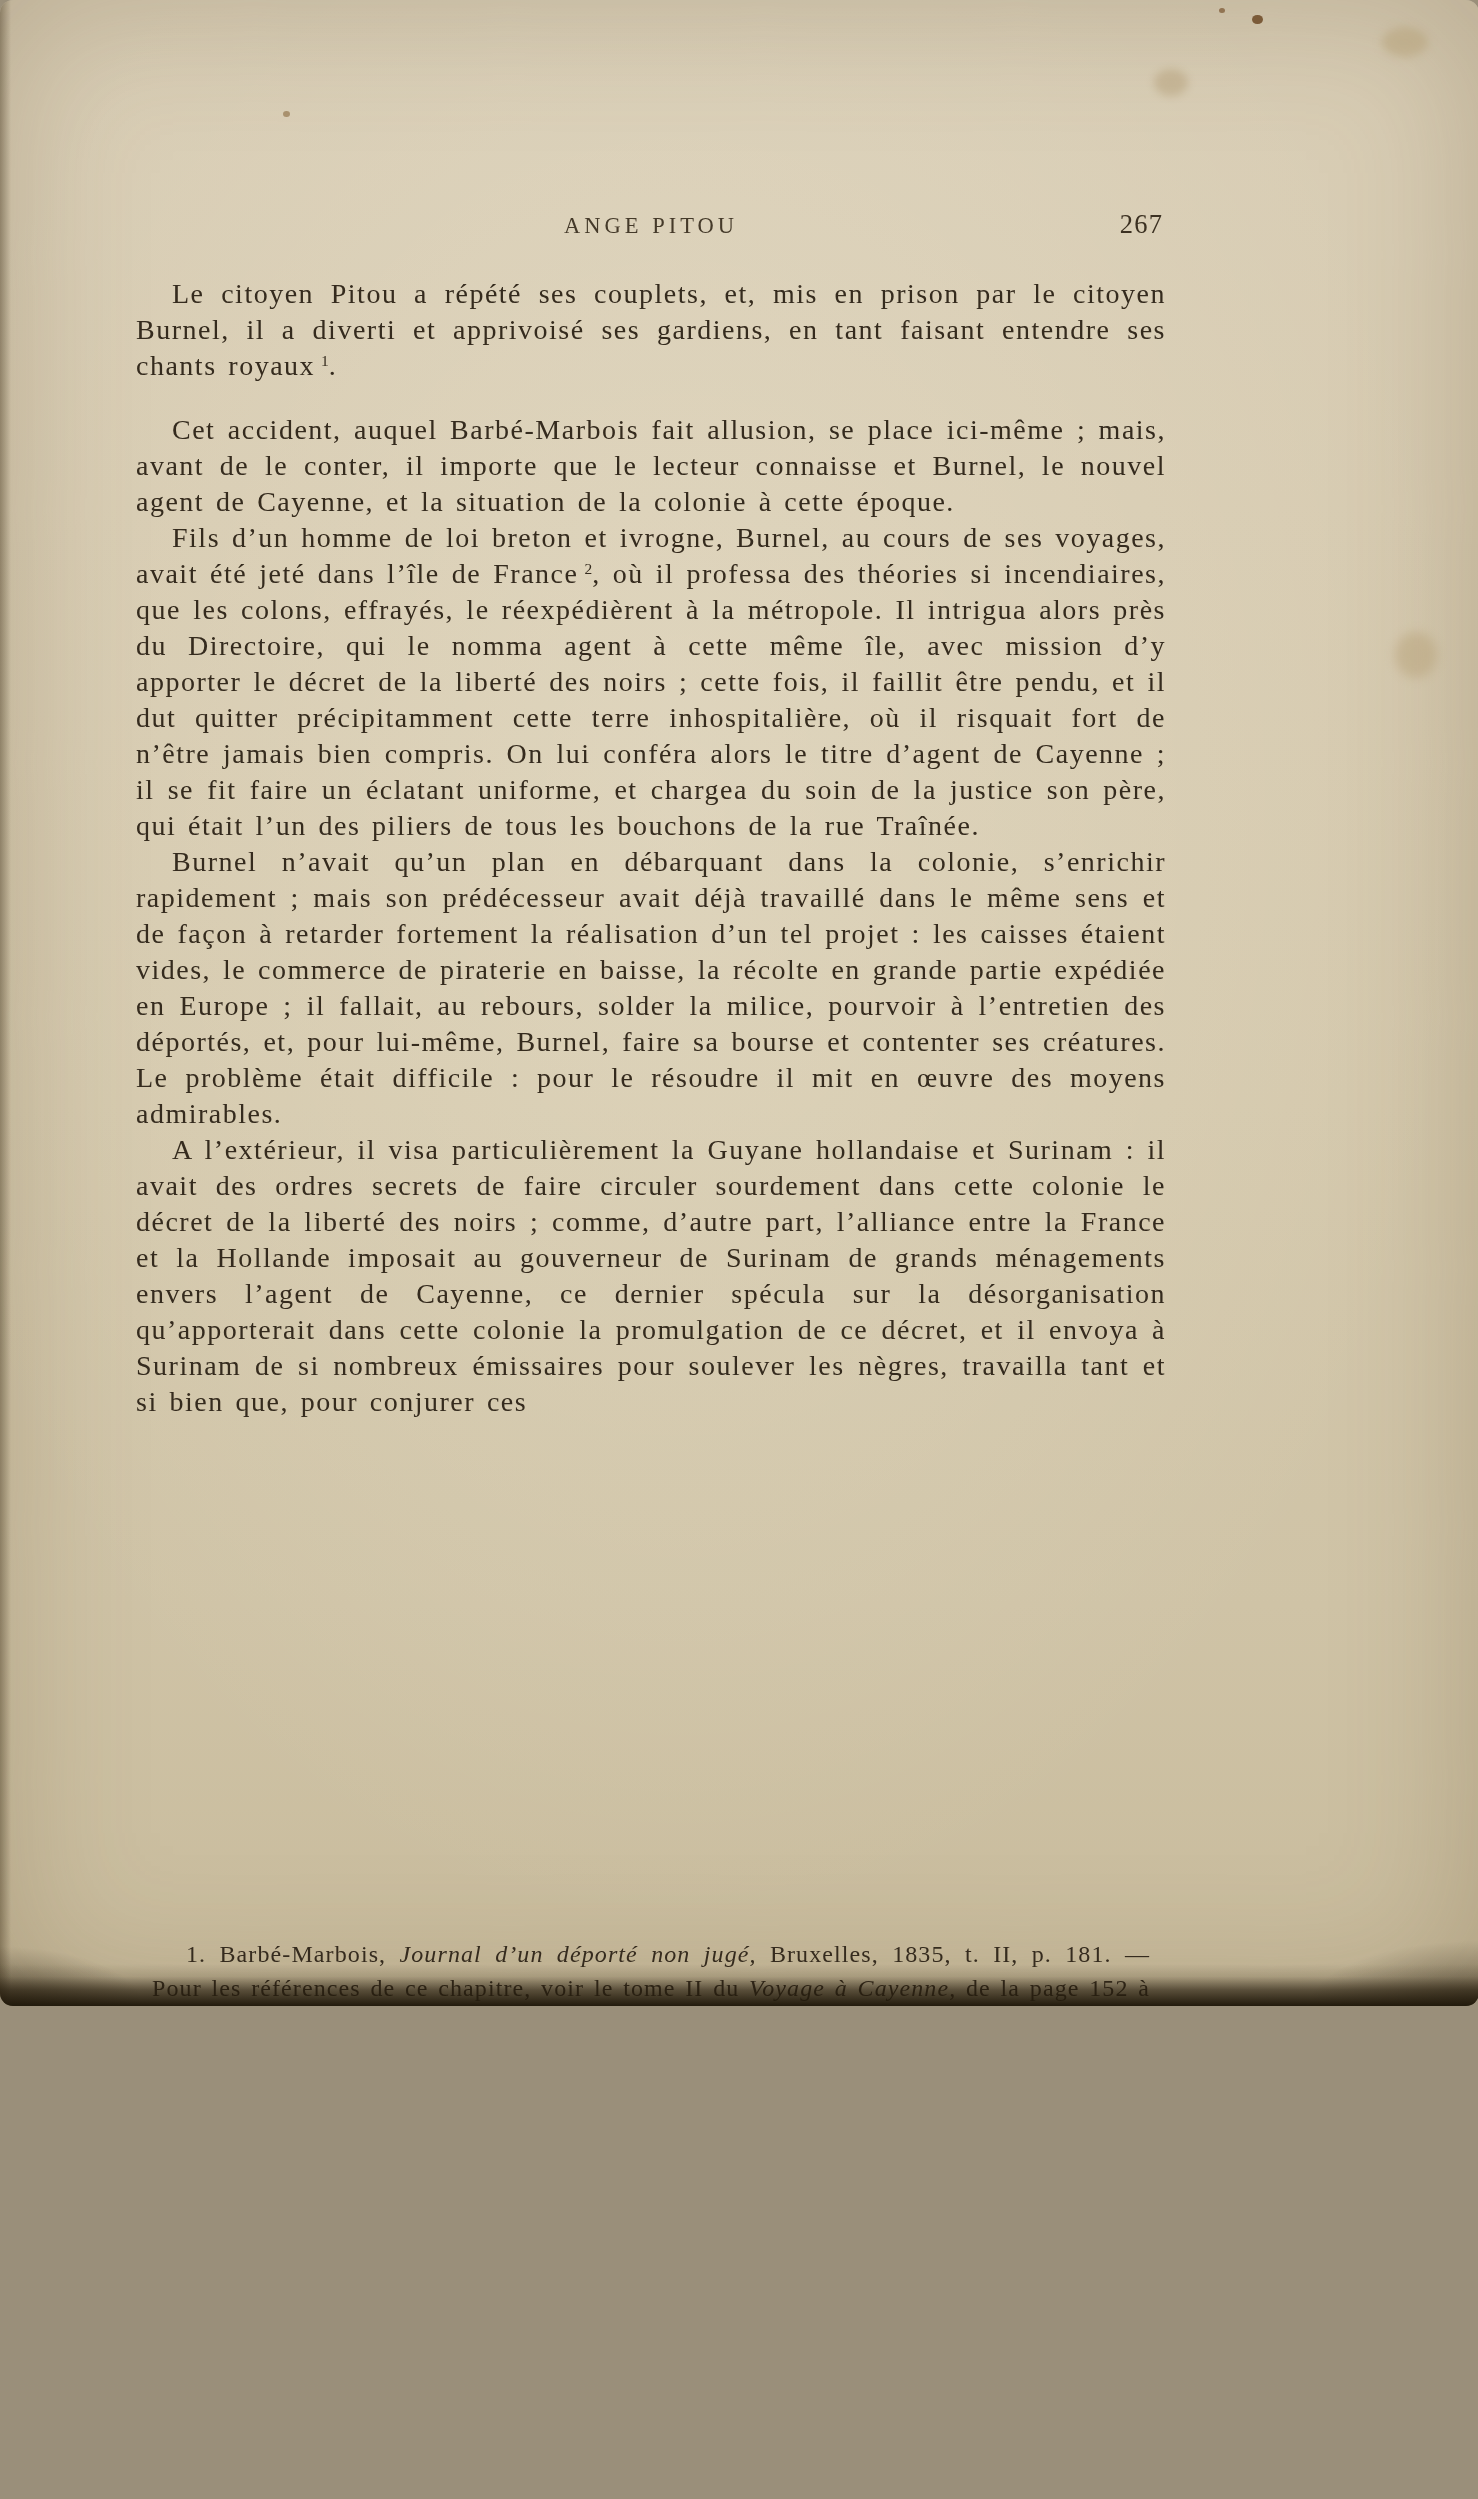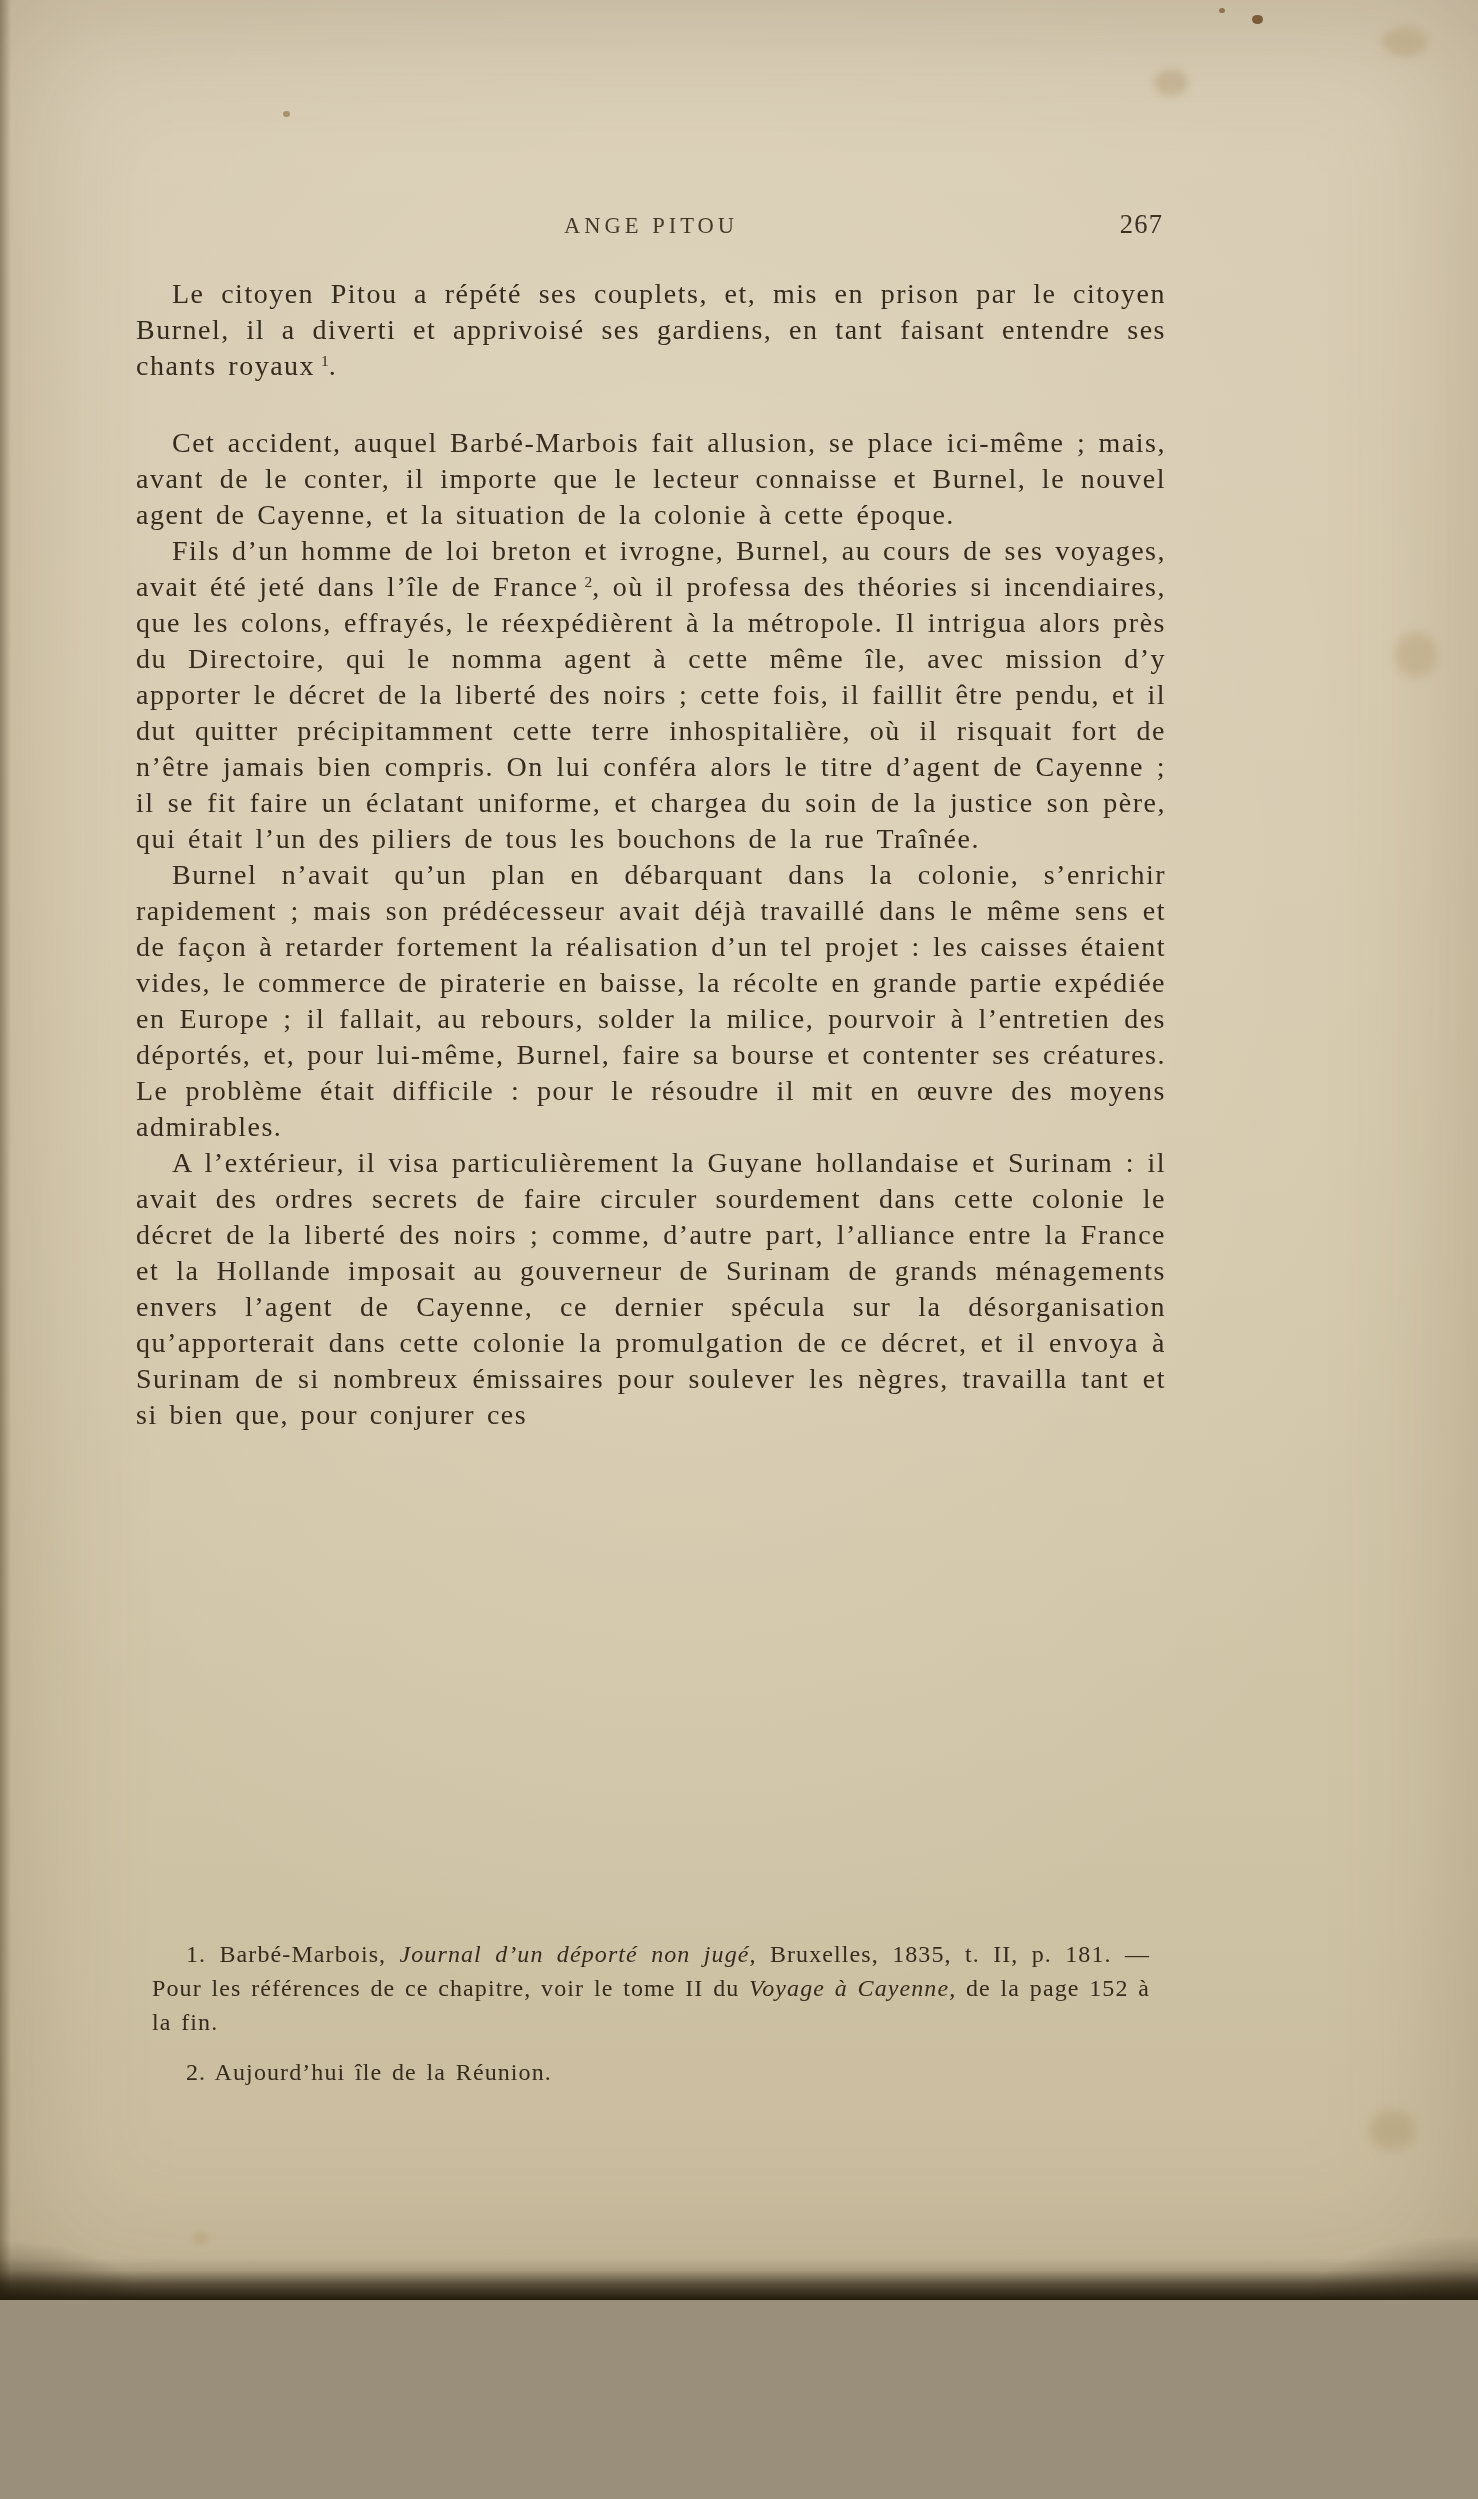--- a/index.html
+++ b/index.html
@@ -3,28 +3,29 @@
 <meta charset="utf-8">
 <style>
   html, body {
     margin: 0;
     padding: 0;
     background: #9a8f7a;
   }
   .scan {
     position: relative;
     width: 1479px;
-    height: 2300px;
+    height: 2006px;
     overflow: hidden;
     font-family: "Liberation Serif", "DejaVu Serif", serif;
     color: #352b1e;
     background:
       radial-gradient(ellipse 1124px 1587px at 46% 40%, rgba(255, 252, 238, 0.22), rgba(255,252,238,0) 72%),
       linear-gradient(180deg, #d9ceb6 0%, #d7cbb1 25%, #d4c8ac 55%, #cfc3a6 80%, #c8bb9c 100%);
     box-shadow: inset 0 0 145px rgba(92, 72, 40, 0.28);
+    border-radius: 13px;
   }
   
   .edge-bottom {
     position: absolute; left: 0; right: 0; bottom: 0; height: 42px;
     background: linear-gradient(180deg, rgba(40,30,14,0) 0%, rgba(40,30,14,0.15) 30%, rgba(36,27,12,0.65) 62%, #221a0c 100%);
   }
   .edge-left {
     position: absolute; left: 0; top: 0; bottom: 0; width: 10.6px;
     background: linear-gradient(90deg, rgba(60,46,22,0.40), rgba(60,46,22,0));
   }
@@ -82,21 +83,21 @@
     line-height: 36px;
     letter-spacing: 1.5px;
     word-spacing: 3.3px;
     text-align: justify;
   }
   .para {
     margin: 0;
     text-indent: 36px;
   }
   .para.gap-above {
-    margin-top: 41px;
+    margin-top: 28px;
   }
   sup.fnref {
     font-size: 0.55em;
     line-height: 0;
     vertical-align: 9.3px;
     letter-spacing: 0;
     margin-left: 6px;
   }
 
   

